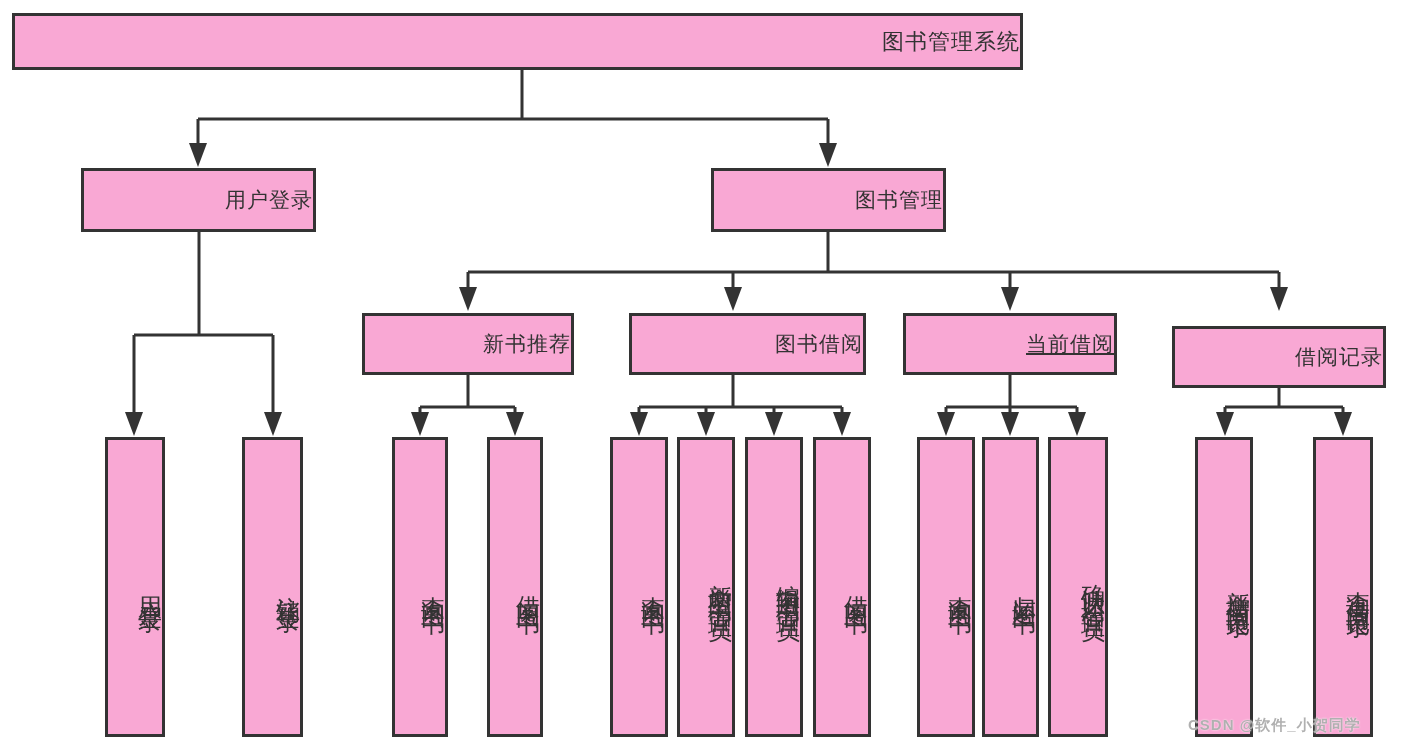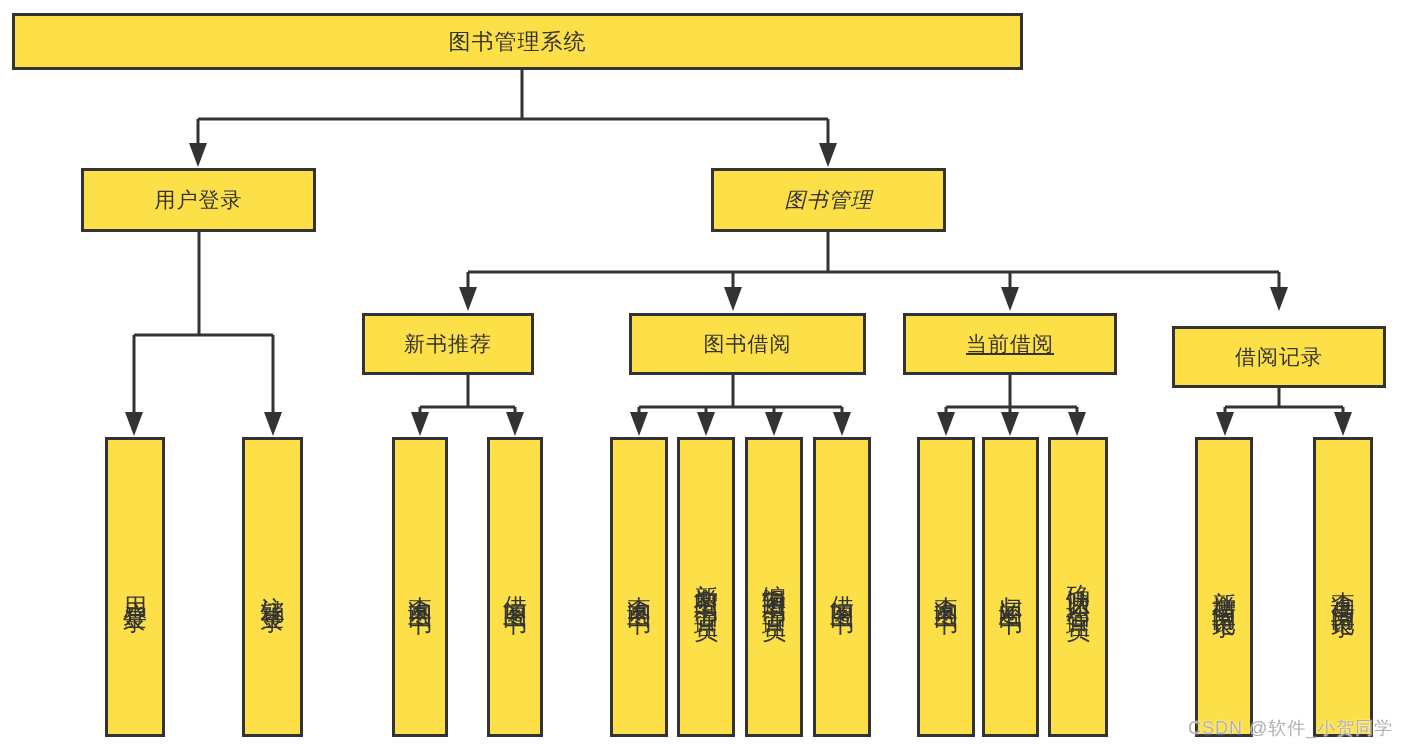--- a/index.html
+++ b/index.html
@@ -11,47 +11,48 @@
     color:#333333;
     overflow:hidden;
   }
   .wires{position:absolute;left:0;top:0;width:1405px;height:747px;z-index:1;}
   .wires path{fill:none;stroke:#333333;stroke-width:3;}
   .wires polygon{fill:#333333;stroke:none;}
   .node{
     position:absolute;
     box-sizing:border-box;
     border:3px solid #333333;
-    background:#fde047;
-    display:flex;align-items:center;justify-content:center;
+    background:#f9a8d4;
+    display:flex;align-items:center;justify-content:flex-end;
     z-index:2;
   }
   .node .lbl{
     font-size:21px;
     letter-spacing:1px;
     color:#333333;
     white-space:nowrap;
   }
   .root .lbl{font-size:22px;}
   .leaf .lbl{
     writing-mode:vertical-rl;
     text-orientation:mixed;
     font-size:24px;
     letter-spacing:5px;
     line-height:1;
     white-space:nowrap;
   }
   .watermark{
     position:absolute;
     z-index:5;
-    font-size:18px;
+    font-size:15px;
     letter-spacing:1px;
     color:#b0b0b0;
     text-shadow:0 0 2px #ffffff;
     white-space:nowrap;
+    font-weight:bold;
   }
 </style>
 </head>
 <body>
 
 <div class="canvas">
 
   <svg class="wires" viewBox="0 0 1405 747" xmlns="http://www.w3.org/2000/svg">
 
     <path d="M522 70 V119 M198 119 H828 M198 119 V150 M828 119 V150"></path>
@@ -88,25 +89,25 @@
     <polygon points="1334,412 1352,412 1343,436"></polygon>
   </svg>
 
   <div class="node root" style="left:12px;top:13px;width:1011px;height:57px;">
     <span class="lbl">图书管理系统</span>
   </div>
 
   <div class="node" style="left:81px;top:168px;width:235px;height:64px;">
     <span class="lbl">用户登录</span>
   </div>
-  <div class="node" style="left:711px;top:168px;width:235px;height:64px;font-style:italic;">
+  <div class="node" style="left:711px;top:168px;width:235px;height:64px;">
     <span class="lbl">图书管理</span>
   </div>
 
-  <div class="node" style="left:362px;top:313px;width:172px;height:62px;">
+  <div class="node" style="left:362px;top:313px;width:212px;height:62px;">
     <span class="lbl">新书推荐</span>
   </div>
   <div class="node" style="left:629px;top:313px;width:237px;height:62px;">
     <span class="lbl">图书借阅</span>
   </div>
   <div class="node" style="left:903px;top:313px;width:214px;height:62px;text-decoration:underline;">
     <span class="lbl">当前借阅</span>
   </div>
   <div class="node" style="left:1172px;top:313px;width:214px;height:62px;margin-top:13px;">
     <span class="lbl">借阅记录</span>

